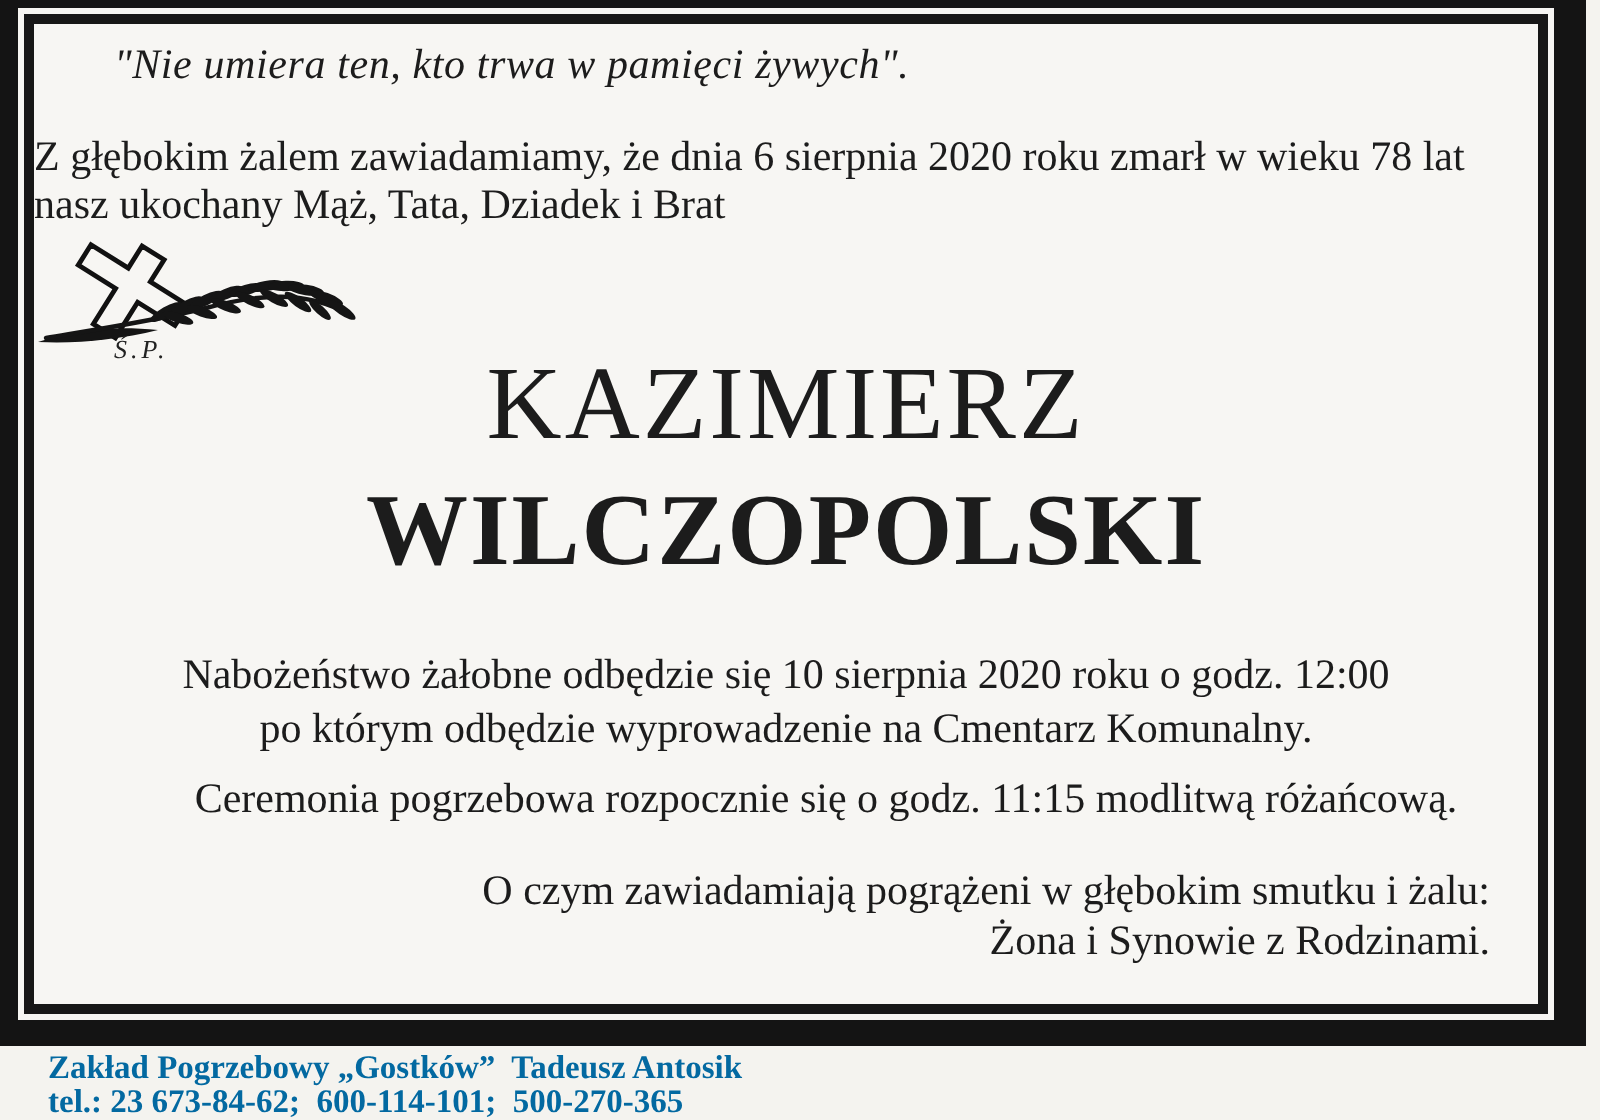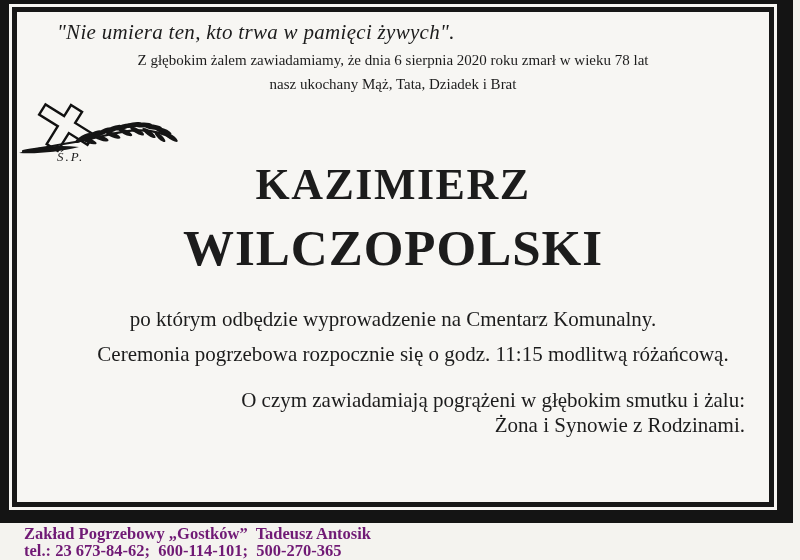--- a/index.html
+++ b/index.html
@@ -15,39 +15,39 @@
     border-width:4px 16px 13px 9px;background:#f6f5f2;
   }
   .frame-inner{
     position:absolute;inset:3px;border:5px solid #171717;
     overflow:hidden;background:#f7f6f3;
   }
   .quote{
     margin:8px 0 0 40px;font-style:italic;font-size:21px;
     letter-spacing:.3px;line-height:24px;white-space:nowrap;
   }
-  .announce{margin-top:4px;text-align:center;font-size:15px;line-height:24px;}
+  .announce{margin-top:22px;font-size:21px;line-height:24px;}
   .announce div{white-space:nowrap;}
   .emblem{margin-top:6px;display:flex;justify-content:flex-start;height:52px;}
   .name-first{
-    margin-top:4px;text-align:center;font-weight:bold;
-    font-size:44px;line-height:54px;letter-spacing:1.5px;
+    margin-top:4px;text-align:center;font-weight:normal;
+    font-size:52px;line-height:54px;letter-spacing:1.5px;
   }
   .name-last{
     text-align:center;font-weight:bold;
     font-size:51px;line-height:72px;letter-spacing:1px;
   }
   .details{margin-top:22px;text-align:center;font-size:21px;line-height:27px;}
   .details div{white-space:nowrap;}
   .ceremony{margin-top:8px;text-align:center;font-size:21px;line-height:27px;white-space:nowrap;padding-left:40px;}
   .closing{margin-top:20px;text-align:right;padding-right:24px;font-size:21px;line-height:25px;}
   .closing div{white-space:nowrap;}
   .footer{
     position:absolute;left:24px;top:525px;
-    font-weight:bold;font-size:16.5px;line-height:17px;color:#701a75;
+    font-weight:bold;font-size:16.5px;line-height:17px;color:#0369a1;
   }
   .footer div{white-space:pre;}
   svg text{
     font-family:"Liberation Serif","DejaVu Serif",serif;
     font-style:italic;font-size:13px;letter-spacing:2px;fill:#222;
   }
 </style>
 </head>
 <body>
 
@@ -94,20 +94,21 @@
             <ellipse cx="143" cy="35" rx="7" ry="2.2" transform="rotate(42 143 35)"></ellipse>
           </g>
           <text x="40" y="59">Ś.P.</text>
         </svg>
       </div>
 
       <div class="name-first">KAZIMIERZ</div>
       <div class="name-last">WILCZOPOLSKI</div>
 
       <div class="details">
+        <div>Nabożeństwo żałobne odbędzie się 10 sierpnia 2020 roku o godz. 12:00</div>
         <div>po którym odbędzie wyprowadzenie na Cmentarz Komunalny.</div>
       </div>
 
       <div class="ceremony">Ceremonia pogrzebowa rozpocznie się o godz. 11:15 modlitwą różańcową.</div>
 
       <div class="closing">
         <div>O czym zawiadamiają pogrążeni w głębokim smutku i żalu:</div>
         <div>Żona i Synowie z Rodzinami.</div>
       </div>
 

